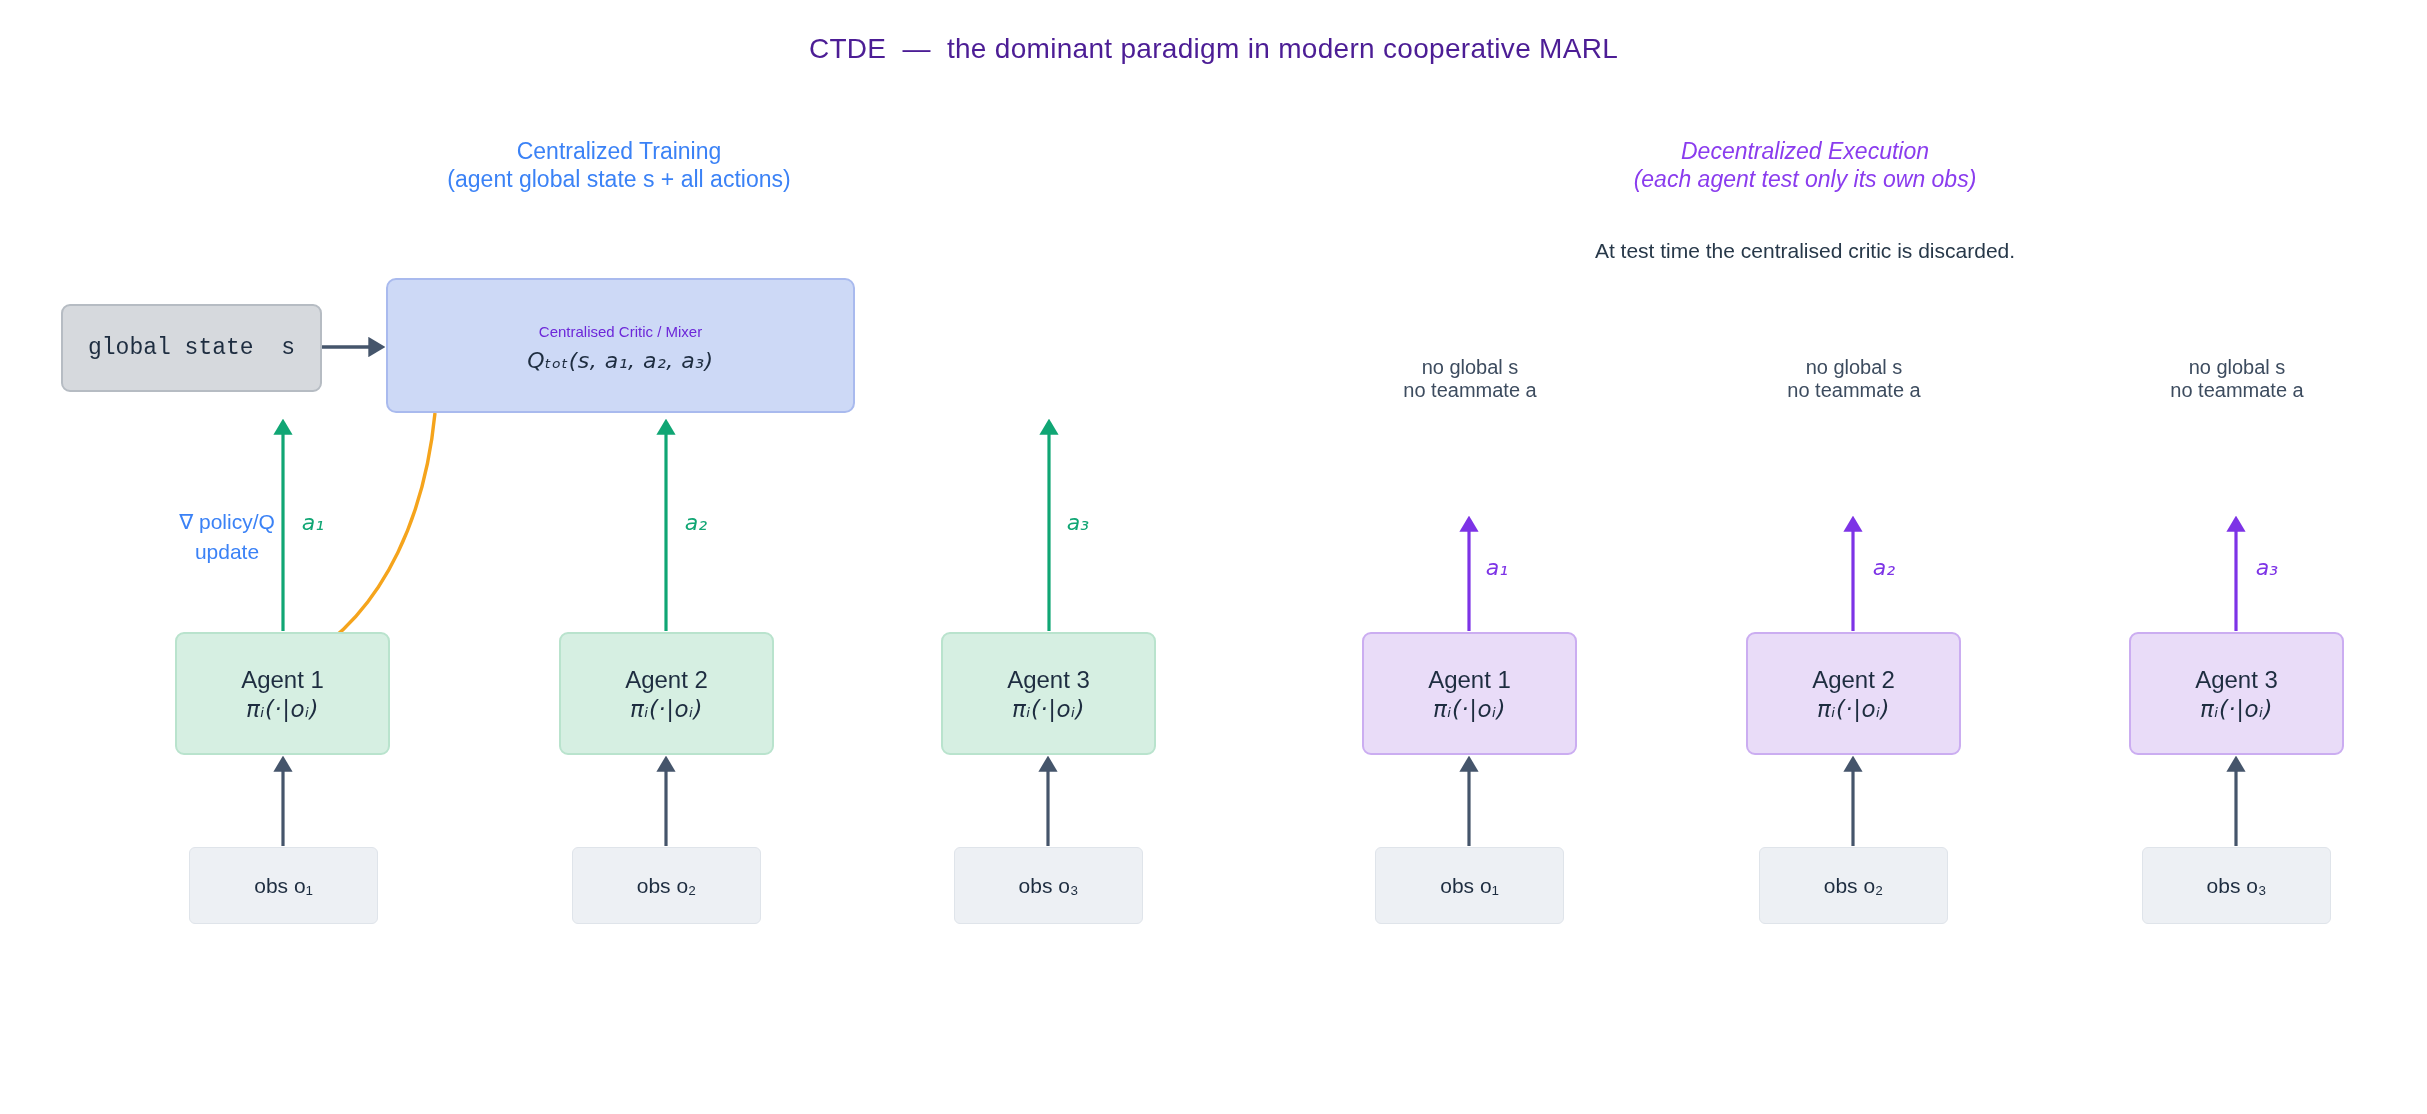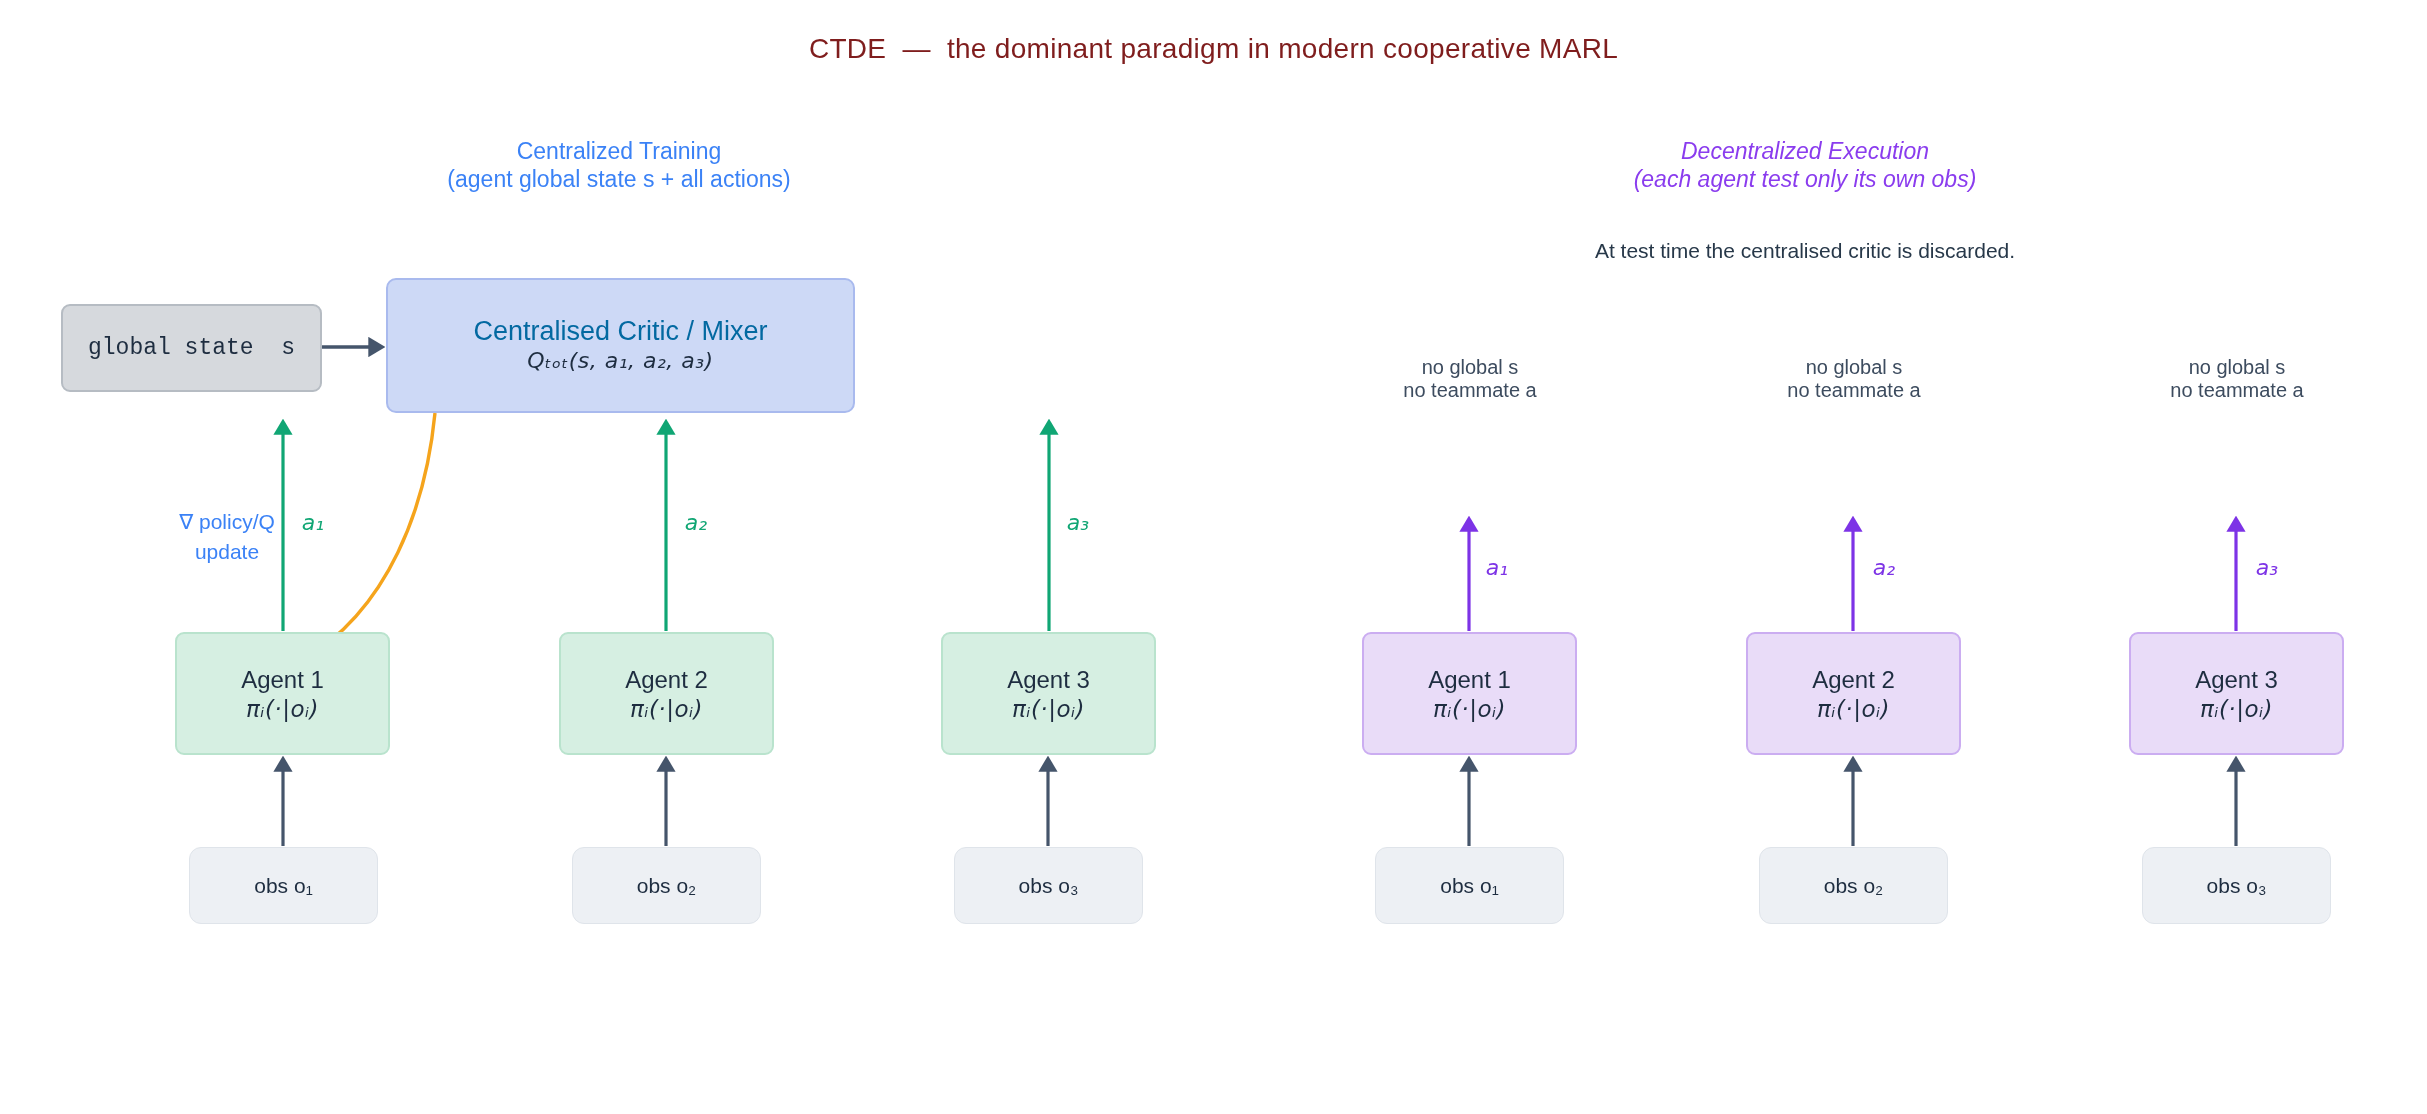--- a/index.html
+++ b/index.html
@@ -6,50 +6,50 @@
   .canvas{
     position:relative;width:2427px;height:1114px;background:#ffffff;overflow:hidden;
     font-family:"Liberation Sans",sans-serif;color:#1e2d40;
   }
   .abs{position:absolute;}
   .center{text-align:center;}
   .pre{white-space:pre;}
   .preline{white-space:pre-line;}
 
   .title{
-    left:0;right:0;top:33px;font-size:28px;letter-spacing:.3px;color:#7f1d1d;
+    left:0;right:0;top:33px;font-size:28px;letter-spacing:.3px;color:#4c1d95;
   }
   .col-header{width:600px;top:137px;font-size:23px;line-height:28px;}
   .col-header.blue{left:319px;color:#3b82f6;}
   .col-header.purple{left:1505px;color:#8a3cee;font-style:italic;}
   .note{left:1505px;width:600px;top:239px;font-size:21px;color:#273849;}
 
   .box{
     position:absolute;box-sizing:border-box;border-radius:9px;
     display:flex;flex-direction:column;align-items:center;justify-content:center;
   }
   .box-gray{
     left:61px;top:304px;width:261px;height:88px;
     background:#d6d9dd;border:2px solid #b6bcc3;
     font-size:23px;color:#1e2d40;font-family:Liberation Mono, monospace;
   }
   .box-critic{
     left:386px;top:278px;width:469px;height:135px;
     background:#cdd9f6;border:2px solid #a9baee;border-radius:10px;
   }
-  .critic-line1{font-size:27px;line-height:29px;color:#0369a1;}
+  .critic-line1{font-size:15px;line-height:29px;color:#6d28d9;}
   .critic-line2{font-size:22px;line-height:29px;color:#1e2d40;}
 
   .agent{width:215px;height:123px;top:632px;}
   .agent.green{background:#d6efe2;border:2px solid #b9e3cd;}
   .agent.purple{background:#e9dcf8;border:2px solid #cbadf1;}
   .agent .name{font-size:24px;line-height:30px;color:#1e2d40;}
   .agent .formula{font-size:23px;line-height:28px;color:#1e2d40;}
 
-  .obs{width:189px;height:77px;top:847px;background:#edf0f4;border:1.5px solid #dfe4ea;border-radius:12px;
+  .obs{width:189px;height:77px;top:847px;background:#edf0f4;border:1.5px solid #dfe4ea;border-radius:6px;
        font-size:21px;color:#1e2d40;}
 
   .math{font-family:"DejaVu Sans",sans-serif;font-style:italic;letter-spacing:.5px;}
 
   .alabel{
     position:absolute;transform:translate(-50%,-50%);
     font-family:"DejaVu Sans",sans-serif;font-style:italic;font-size:22px;
   }
   .alabel.green{color:#10a674;}
   .alabel.purple{color:#7d33e6;}

